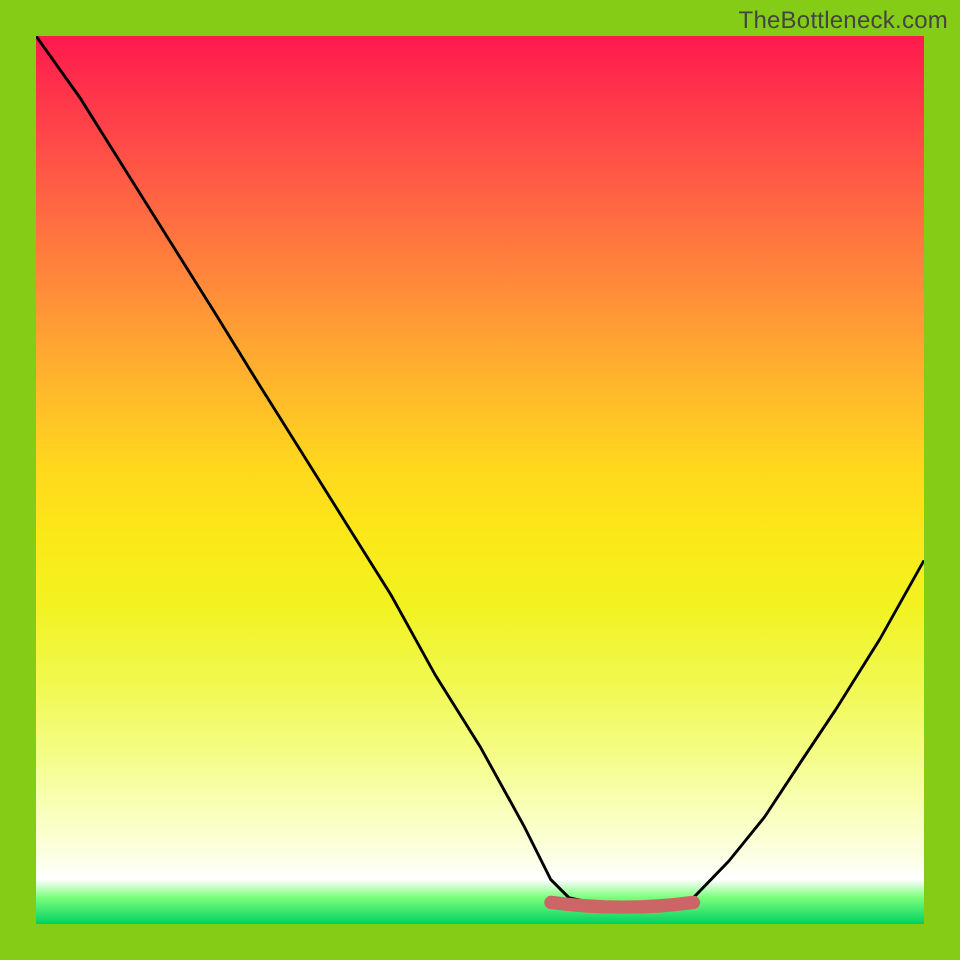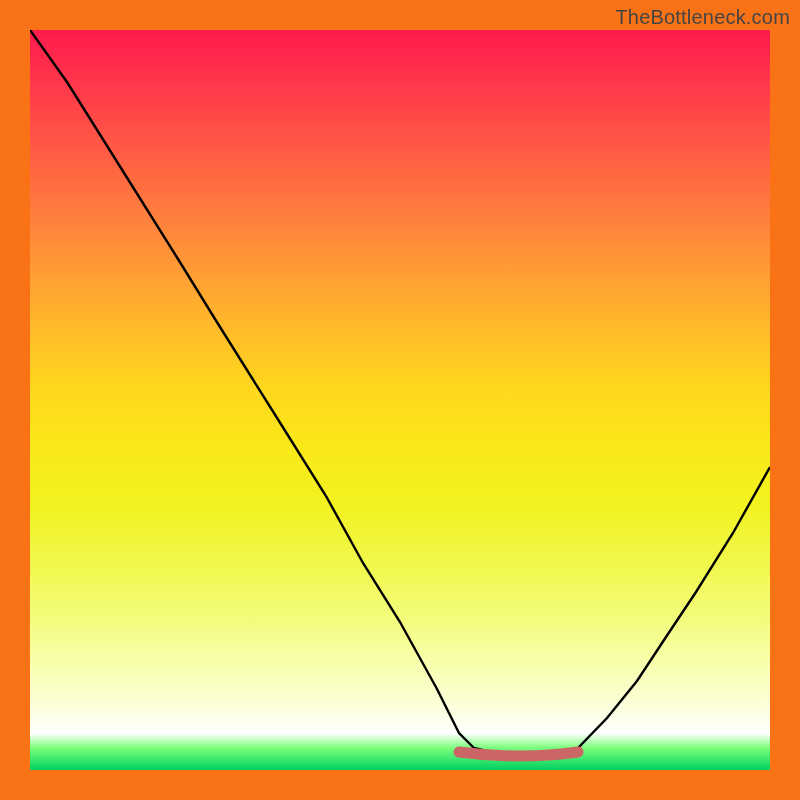--- a/index.html
+++ b/index.html
@@ -8,21 +8,21 @@
     background: #000;
     width: 800px;
     height: 800px;
     overflow: hidden;
     font-family: Arial, sans-serif;
   }
   .container {
     position: relative;
     width: 800px;
     height: 800px;
-    background: #f97316;
+    background: #84cc16;
   }
   .plot-area {
     position: absolute;
     left: 30px;
     top: 30px;
     width: 740px;
     height: 740px;
     background: linear-gradient(to bottom,
       #ff1a4d 0%,
       #ff3a4a 8%,

